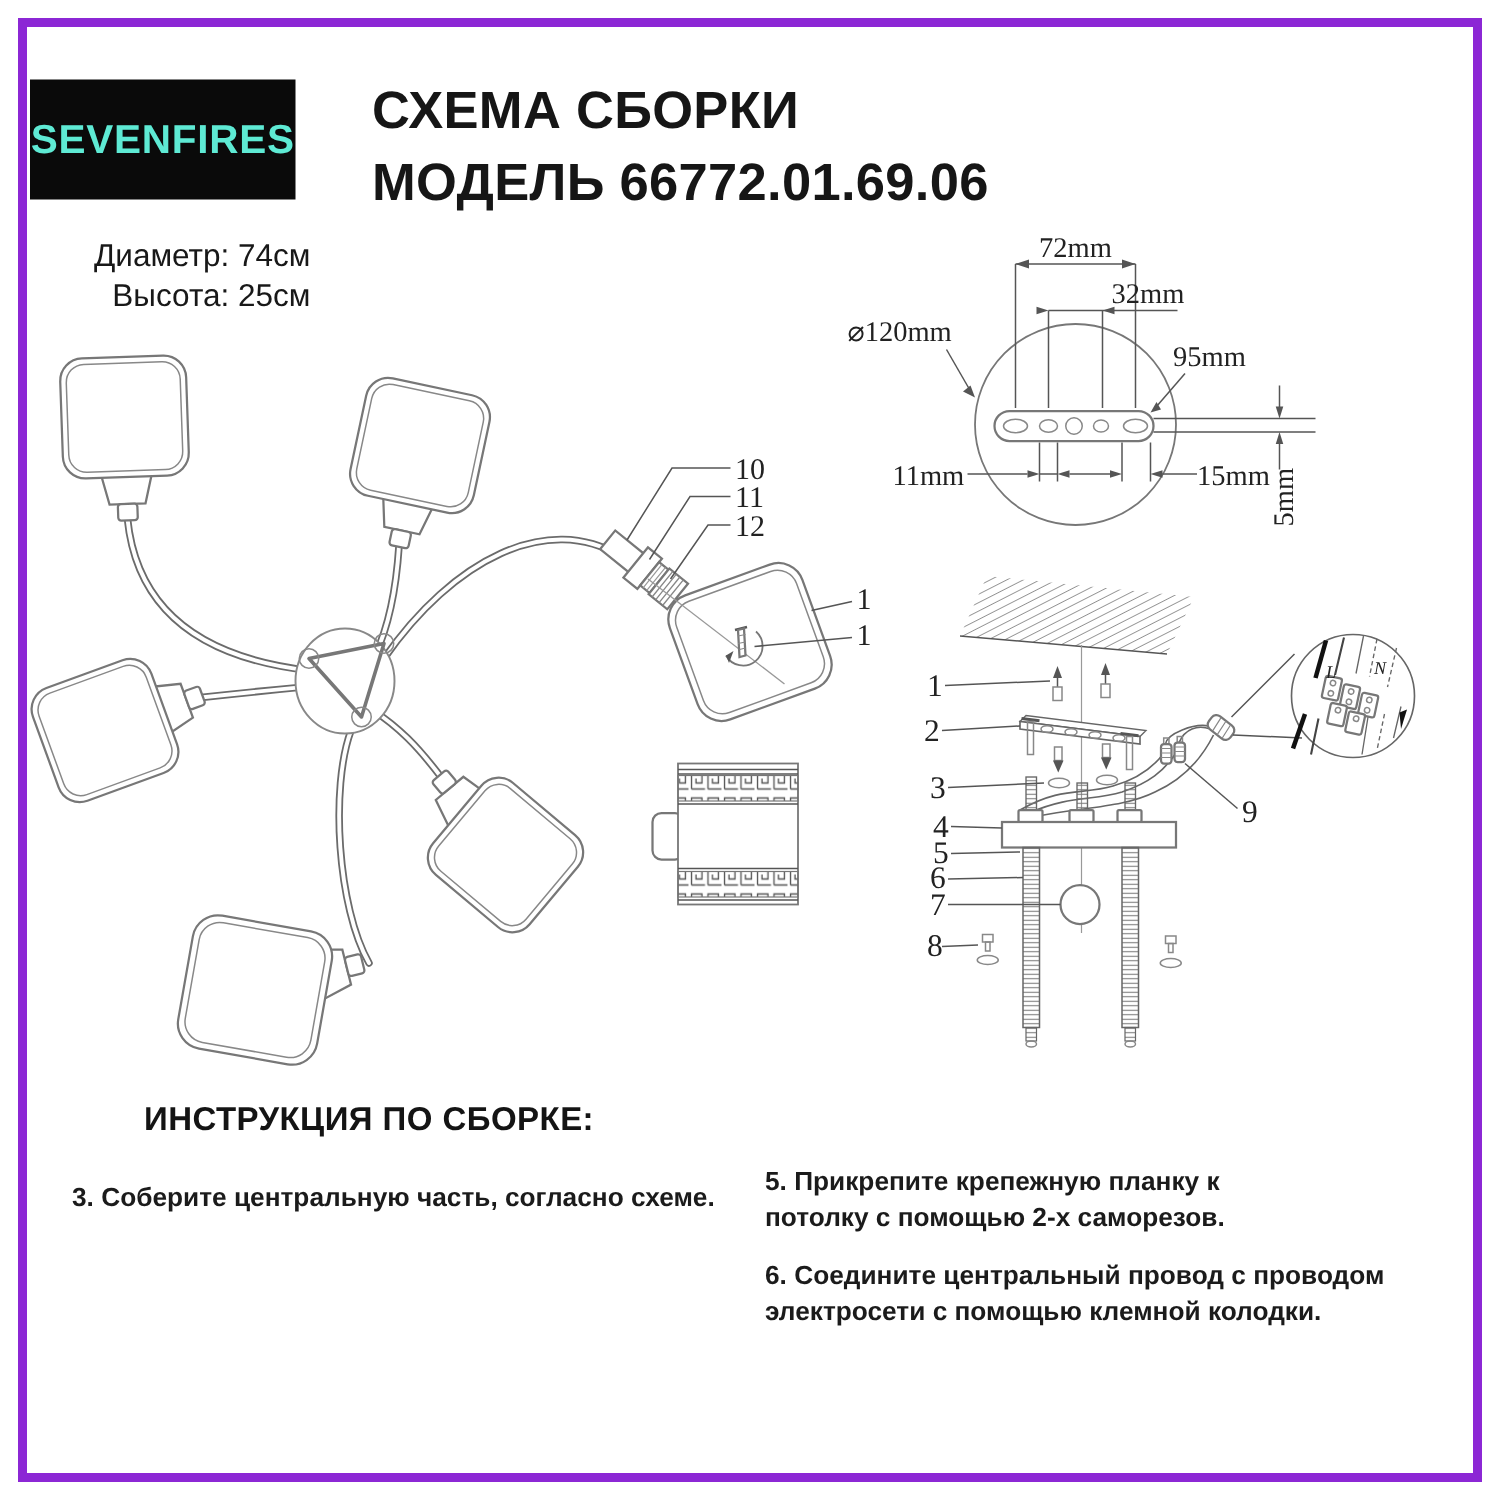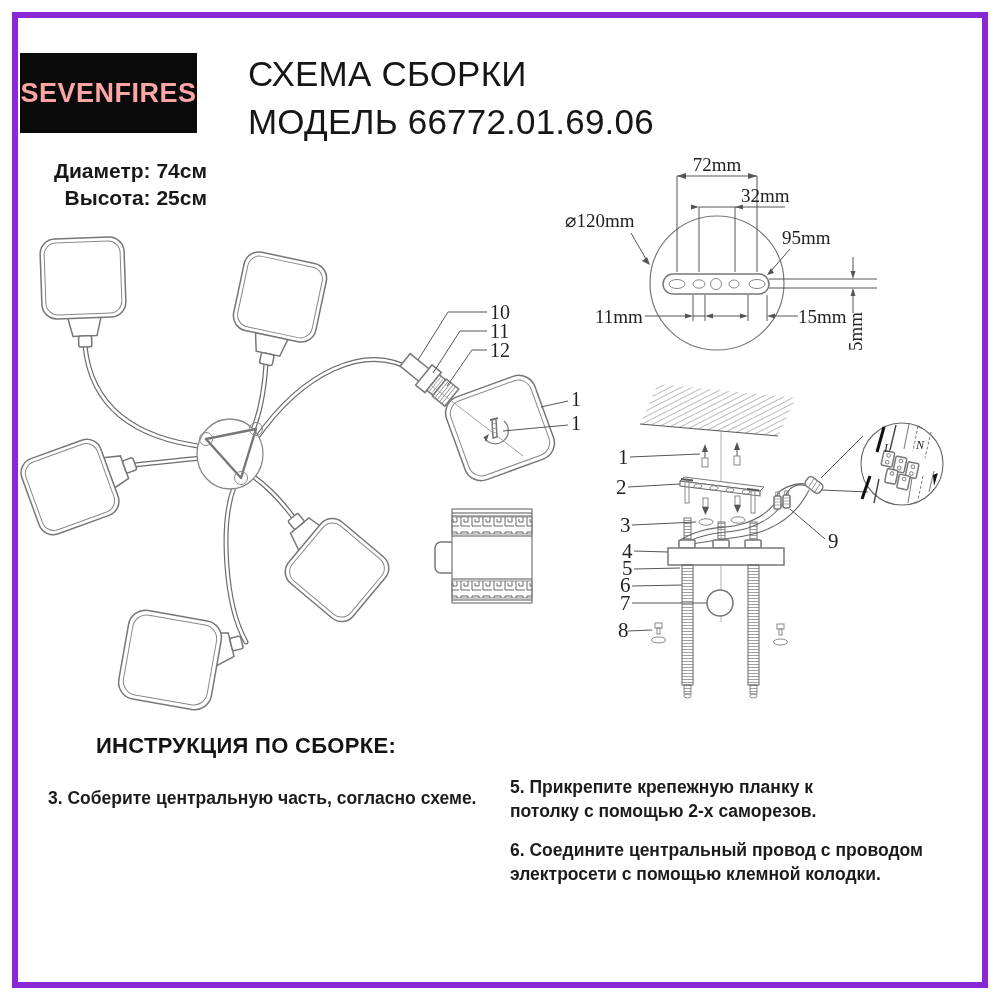--- a/index.html
+++ b/index.html
@@ -1,23 +1,23 @@
 <!DOCTYPE html>
 <html><head>
 <meta charset="utf-8">
 <style>
   html,body{margin:0;padding:0;background:#fff;}
   .page{position:relative;width:1000px;height:1000px;background:#fff;overflow:hidden;
         font-family:"Liberation Sans",sans-serif;color:#1b1b1b;}
   .frame{position:absolute;left:12px;top:12px;right:12px;bottom:12px;border:6px solid #8c27d5;pointer-events:none;}
-  .logo{position:absolute;left:20px;top:53px;width:177px;height:80px;background:#0a0a0a;color:#fca5a5;
+  .logo{position:absolute;left:20px;top:53px;width:177px;height:80px;background:#0a0a0a;color:#5eead4;
         display:flex;align-items:center;justify-content:center;font-size:27px;font-weight:800;letter-spacing:.5px;}
   .logo .light{font-weight:700;}
-  .title{position:absolute;left:248px;top:50px;font-size:35px;font-weight:400;line-height:48px;color:#161616;letter-spacing:.2px;}
-  .dims{position:absolute;left:40px;top:157px;width:167px;text-align:right;font-size:21px;font-weight:700;line-height:27px;color:#181818;}
+  .title{position:absolute;left:248px;top:50px;font-size:35px;font-weight:700;line-height:48px;color:#161616;letter-spacing:.2px;}
+  .dims{position:absolute;left:40px;top:157px;width:167px;text-align:right;font-size:21px;font-weight:400;line-height:27px;color:#181818;}
   .svgwrap{position:absolute;}
   #sv-top{left:20px;top:225px;}
   #sv-plate{left:545px;top:145px;}
   #sv-asm{left:600px;top:372px;}
   .instr-h{position:absolute;left:48px;top:733px;font-size:22px;font-weight:800;letter-spacing:.3px;color:#141414;margin-left:48px;}
   .col{position:absolute;font-size:17.5px;font-weight:700;line-height:23.5px;color:#1b1b1b;}
   .col.left{left:48px;top:787px;width:445px;}
   .col.right{left:510px;top:776px;width:462px;}
   .col .item{white-space:pre-line;}
   .col.left .item{margin-bottom:23px;}

